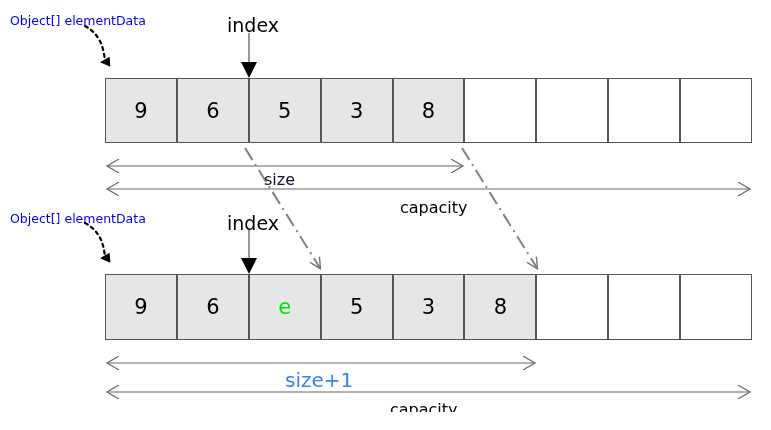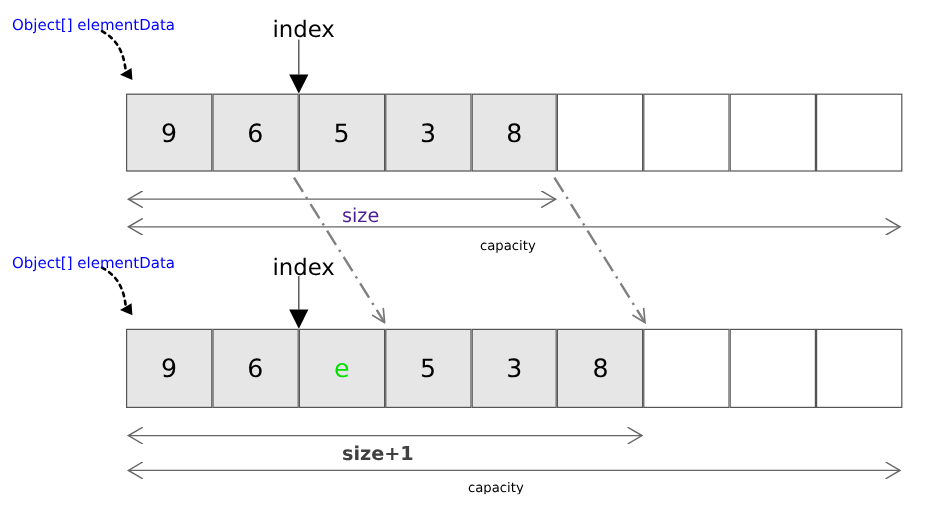--- a/index.html
+++ b/index.html
@@ -32,30 +32,28 @@
   .lbl-elementdata {
     font-size: 12.5px;
     color: #0000ff;
   }
   .lbl-index {
     font-size: 19px;
     color: #000000;
   }
   .lbl-size {
     font-size: 16px;
-    color: #4c1d95;
-    margin-left: 21px;
+    color: #0f172a;
   }
   .lbl-size-plus {
-    font-size: 16px;
-    color: #404040;
-    font-weight: bold;
+    font-size: 20px;
+    color: #3b82f6;
   }
   .lbl-capacity {
-    font-size: 11px;
+    font-size: 16px;
     color: #000000;
   }
   .cell {
     position: absolute;
     box-sizing: border-box;
     border: 1px solid #555555;
     display: flex;
     align-items: center;
     justify-content: center;
     font-size: 21px;

